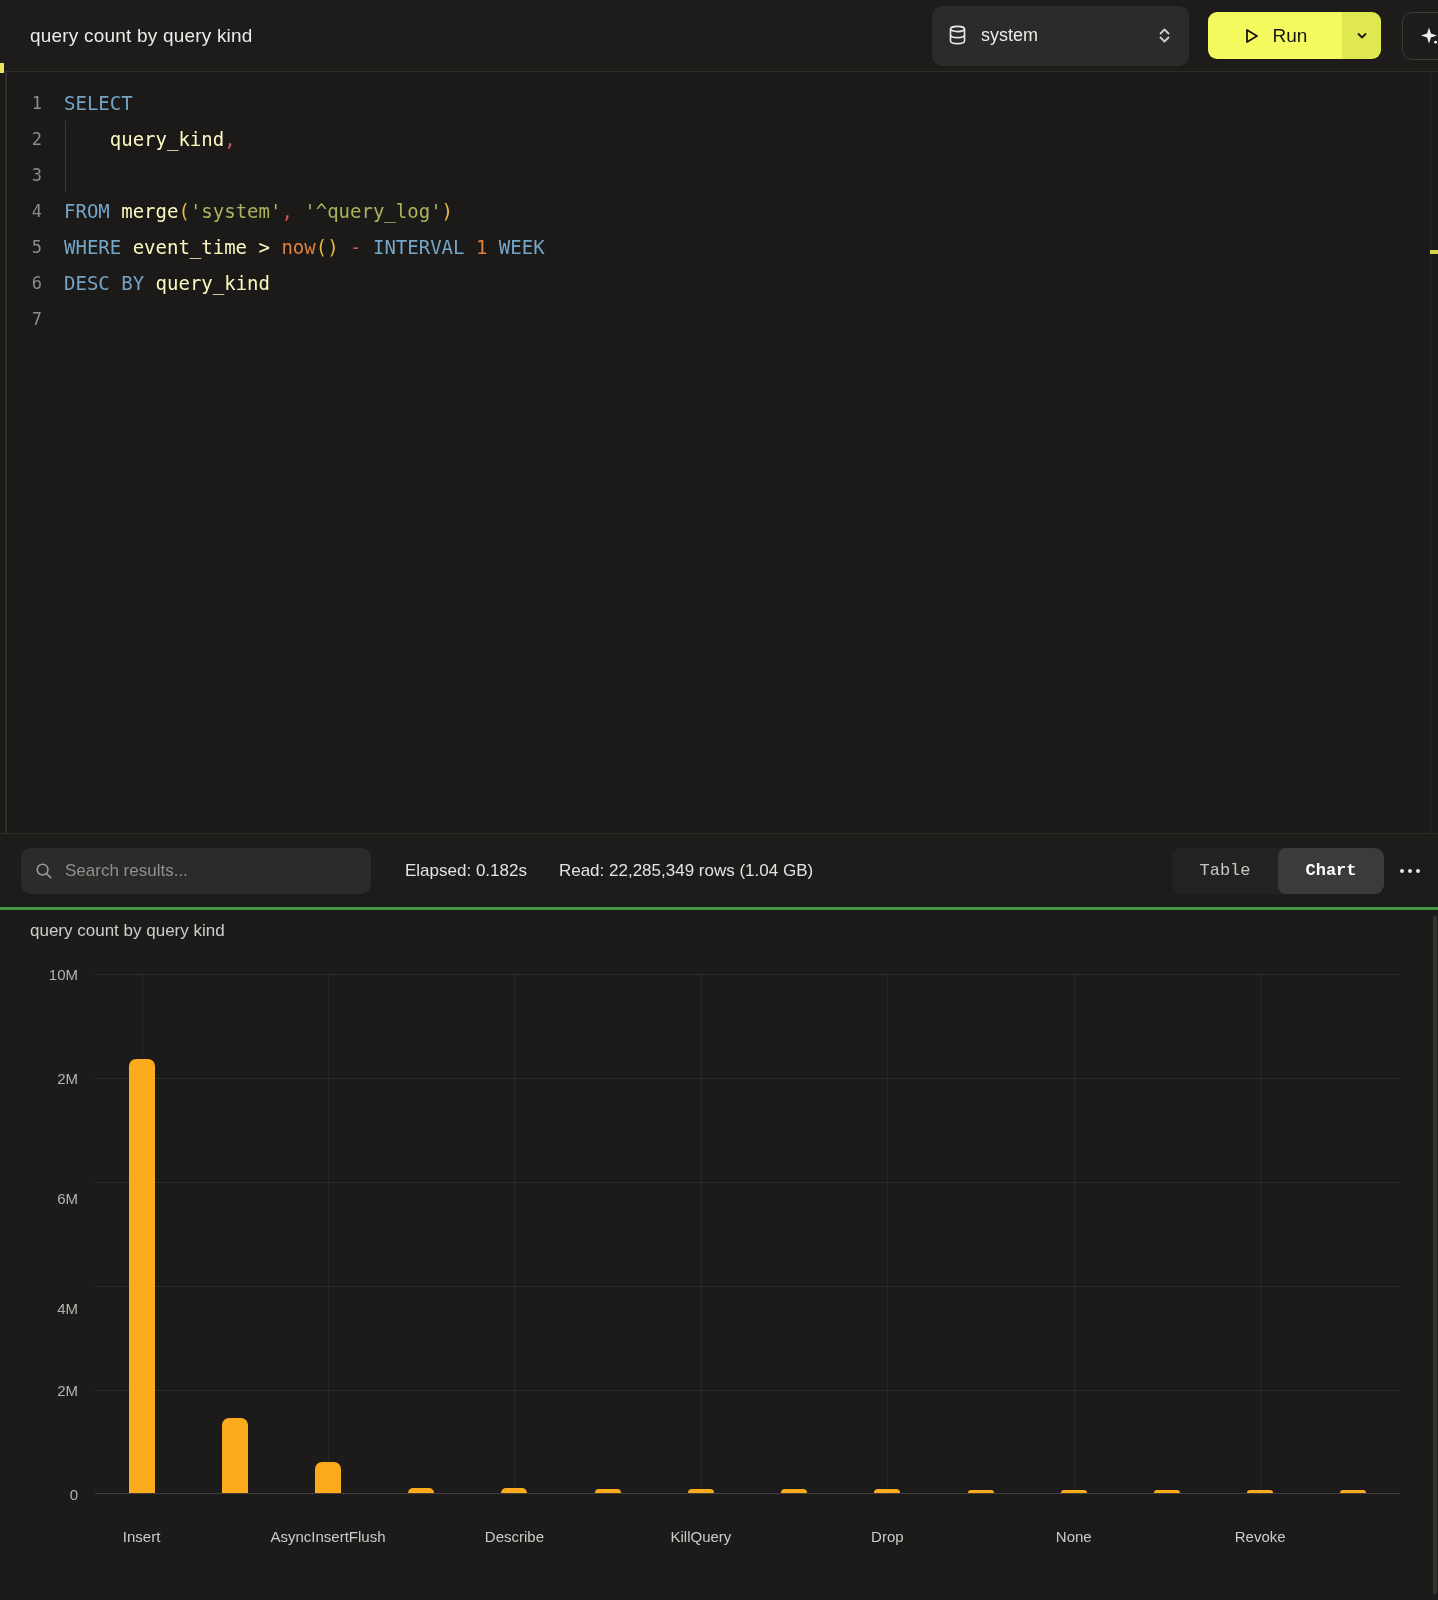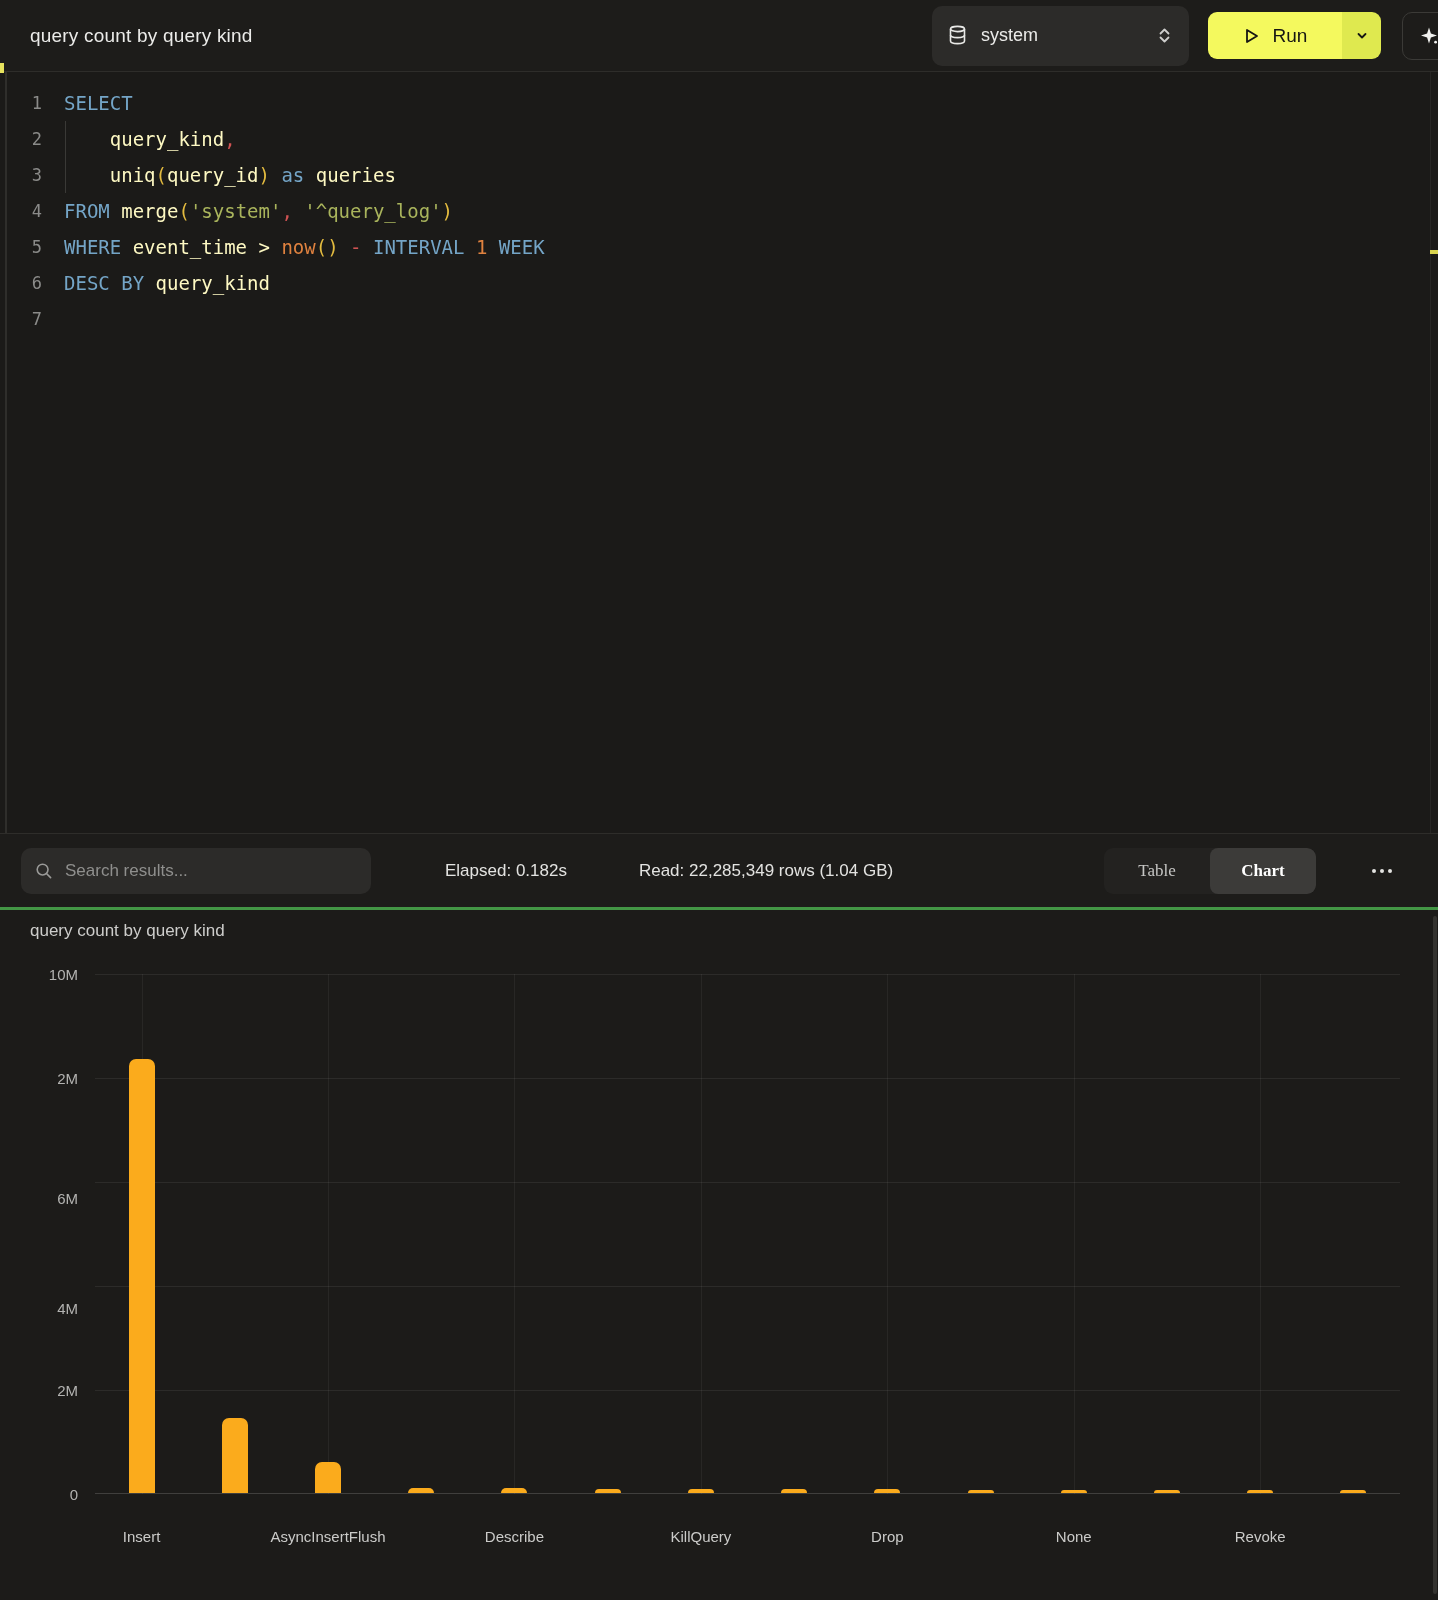--- a/index.html
+++ b/index.html
@@ -29,29 +29,29 @@
   .tk-str { color:#a9b45c; }
   .tk-par { color:#e3bb3f; }
   .tk-fn, .tk-num { color:#e0823f; }
   .tk-op { color:#d05353; }
   .indent-guide { position:absolute; left:65px; top:49px; width:1px; height:72px; background:#3a3936; }
   .editor-left-line { position:absolute; left:5px; top:0; bottom:0; width:2px; background:#2f2e2b; }
   .overview-ruler { position:absolute; right:0; top:0; bottom:0; width:8px; border-left:1px solid #272624; }
   .ruler-mark { position:absolute; right:0; top:178px; width:8px; height:4px; background:#d9d44e; }
 
   
-  .results-bar { height:74px; border-top:1px solid #2e2d2a; display:flex; align-items:center; padding:0 46px 0 21px; background:#1d1c1a;gap:40px; }
+  .results-bar { height:74px; border-top:1px solid #2e2d2a; display:flex; align-items:center; padding:0 18px 0 21px; background:#1d1c1a; }
   .search-box { width:350px; height:46px; background:#2c2b29; border-radius:10px; display:flex; align-items:center; padding:0 14px; }
   .search-box input { flex:1; background:transparent; border:0; outline:none; color:#e9e9e7; font-size:17px; margin-left:12px; font-family:"Liberation Sans",sans-serif; }
   .search-box input::placeholder { color:#8f8f8d; }
   .stat { font-size:17px; color:#e3e3e1; }
   .stat.elapsed { margin-left:34px; }
   .stat.read { margin-left:32px; }
   .toggle { margin-left:auto; width:212px; height:46px; background:#232220; border-radius:9px; display:flex; overflow:hidden; }
-  .toggle button { flex:1; border:0; background:transparent; color:#c6c6c4; font-size:17px; cursor:pointer; font-family:Liberation Serif, serif; }
+  .toggle button { flex:1; border:0; background:transparent; color:#c6c6c4; font-size:17px; cursor:pointer; font-family:Liberation Mono, monospace; }
   .toggle button.sel { background:#3c3b39; color:#ffffff; font-weight:600; border-radius:8px; }
   .more { margin-left:16px; height:46px; background:none; border:0; display:flex; align-items:center; gap:4px; cursor:pointer; }
   .more .dot { width:4px; height:4px; border-radius:50%; background:#e3e3e1; }
 
   .green-divider { height:3px; background:#439645; }
 
   
   .chart-panel { position:relative; height:690px; background:#1c1b19; }
   .chart-title { position:absolute; left:30px; top:11px; font-size:17px; color:#cdcdcb; }
   .plot-area { position:absolute; left:95px; top:64px; width:1305px; height:520px; }
@@ -111,21 +111,20 @@
         <div class="code-line">
           <span class="gutter">1</span>
           <span class="line-text"><span class="tk-kw">SELECT</span></span>
         </div>
         <div class="code-line">
           <span class="gutter">2</span>
           <span class="line-text"><span class="tk-sp">    </span><span class="tk-id">query_kind</span><span class="tk-op">,</span></span>
         </div>
         <div class="code-line">
           <span class="gutter">3</span>
-          <span class="line-text"><span class="tk-sp">    </span><span class="tk-id">uniq</span><span class="tk-par">(</span><span class="tk-id">query_id</span><span class="tk-par">)</span><span class="tk-sp"> </span><span class="tk-kw">as</span><span class="tk-sp"> </span><span class="tk-id">queries</span></span>
         </div>
         <div class="code-line">
           <span class="gutter">4</span>
           <span class="line-text"><span class="tk-kw">FROM</span><span class="tk-sp"> </span><span class="tk-id">merge</span><span class="tk-par">(</span><span class="tk-str">'system'</span><span class="tk-op">,</span><span class="tk-sp"> </span><span class="tk-str">'^query_log'</span><span class="tk-par">)</span></span>
         </div>
         <div class="code-line">
           <span class="gutter">5</span>
           <span class="line-text"><span class="tk-kw">WHERE</span><span class="tk-sp"> </span><span class="tk-id">event_time</span><span class="tk-sp"> </span><span class="tk-id">&gt;</span><span class="tk-sp"> </span><span class="tk-fn">now</span><span class="tk-par">()</span><span class="tk-sp"> </span><span class="tk-op">-</span><span class="tk-sp"> </span><span class="tk-kw">INTERVAL</span><span class="tk-sp"> </span><span class="tk-num">1</span><span class="tk-sp"> </span><span class="tk-kw">WEEK</span></span>
         </div>
         <div class="code-line">

